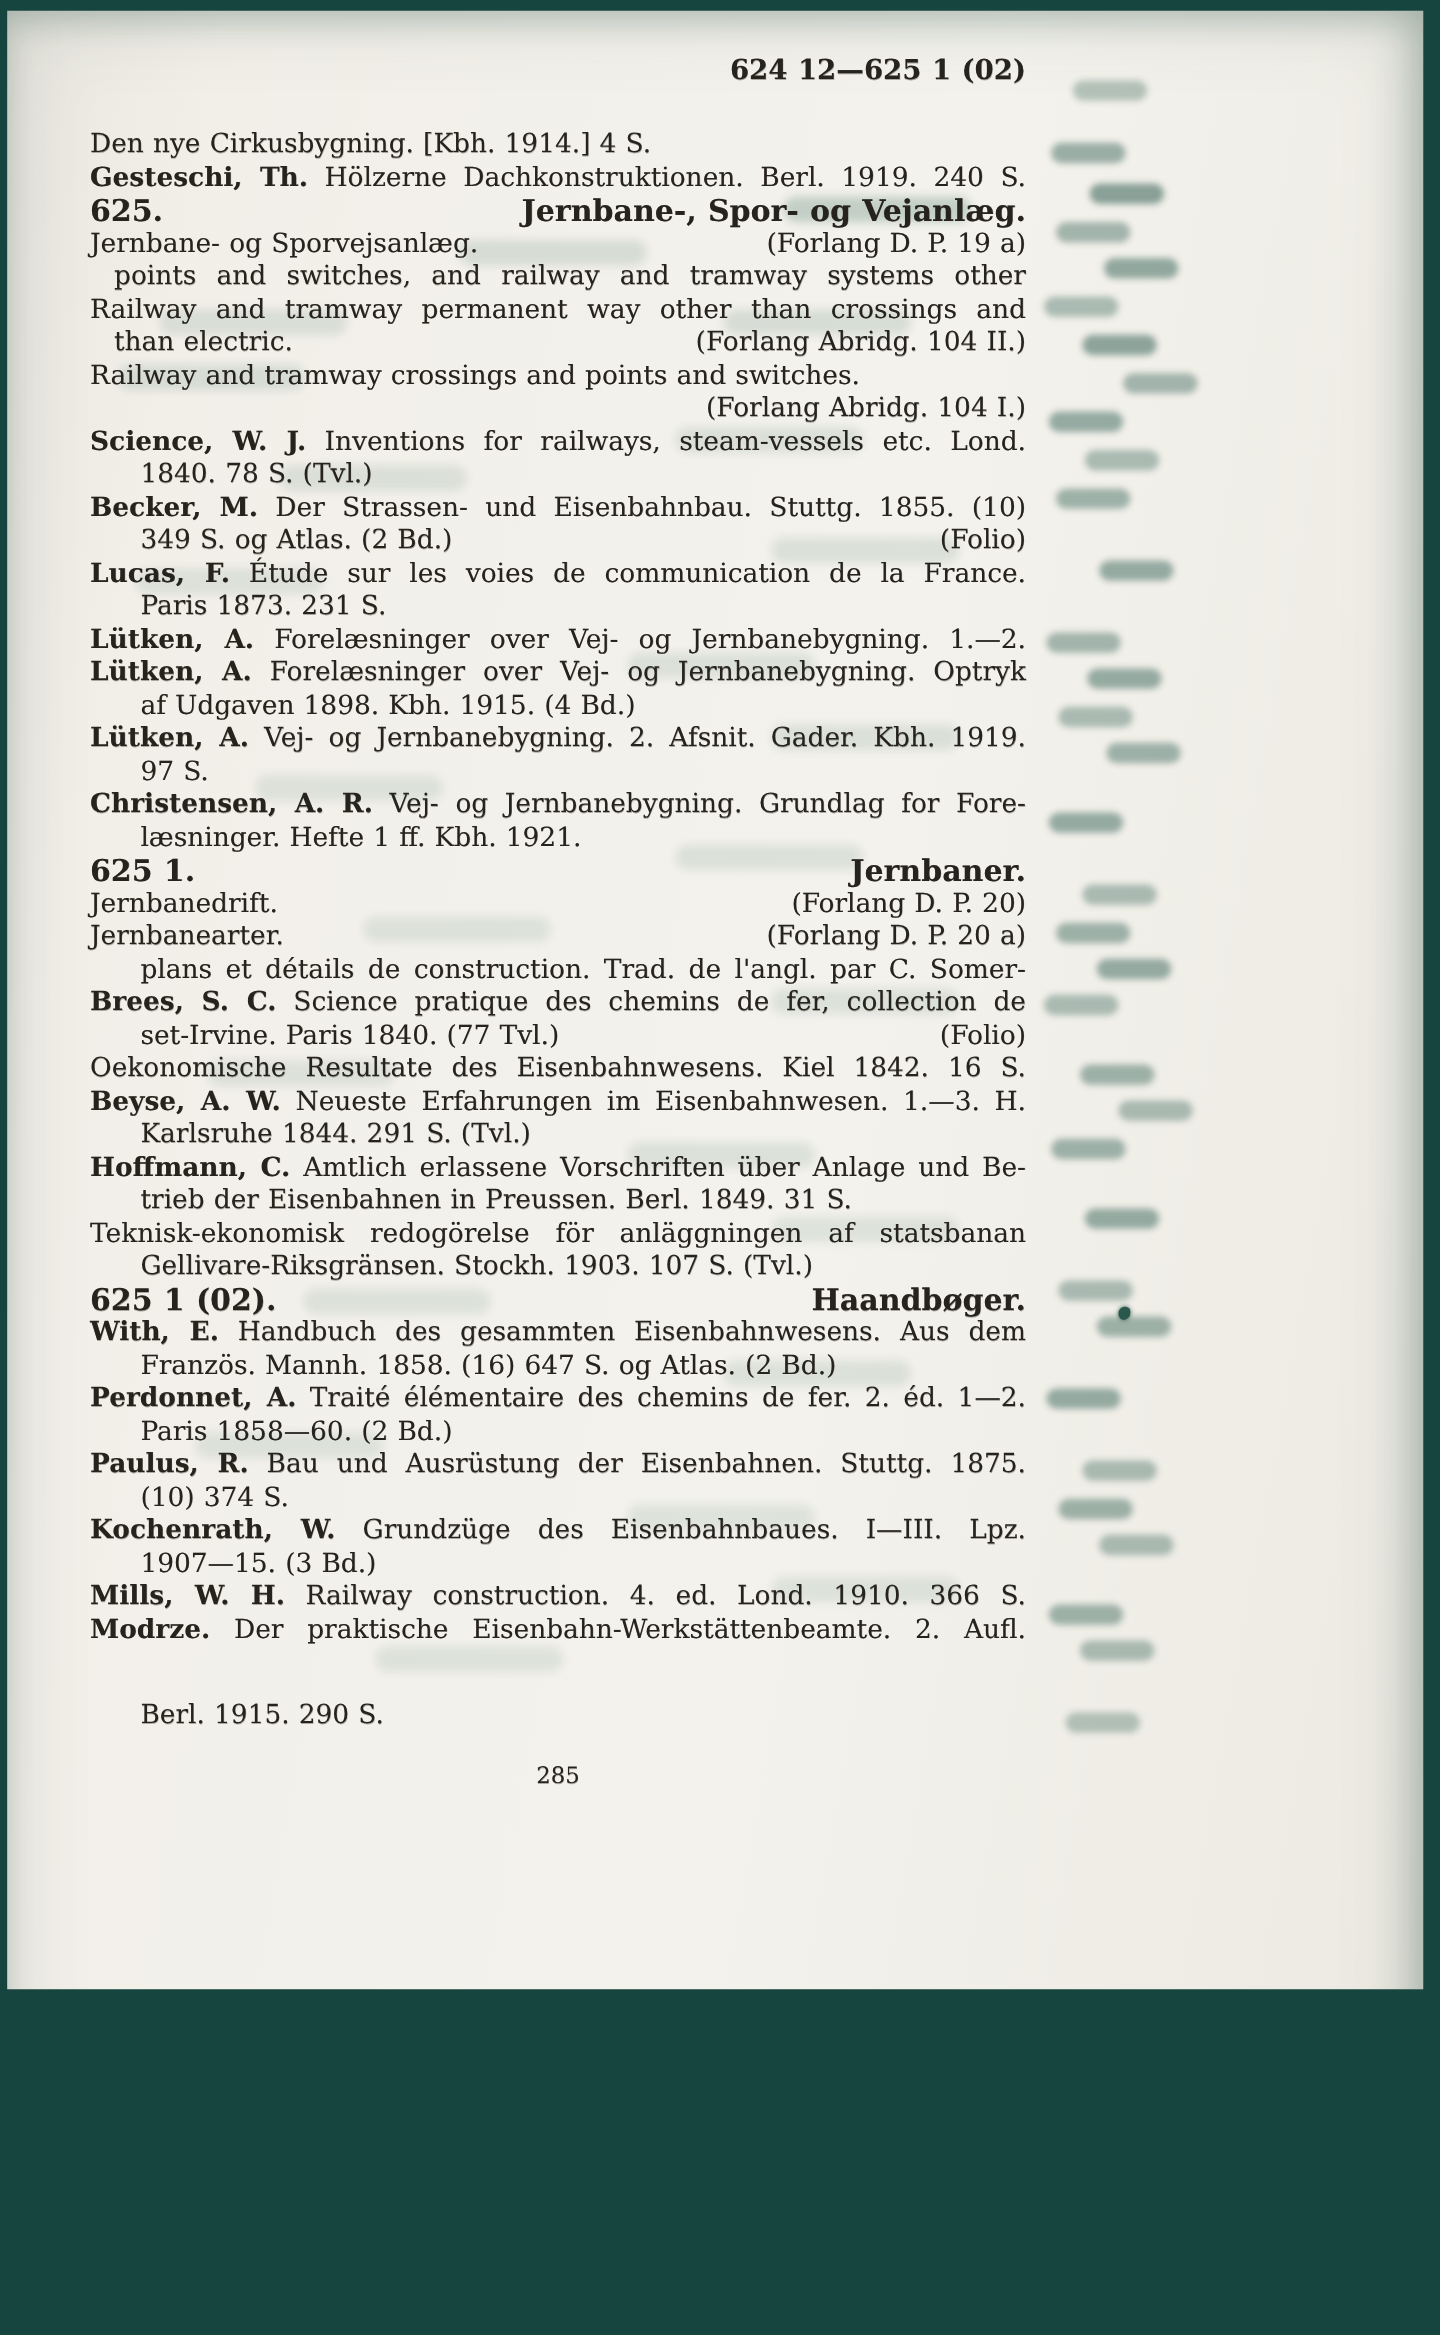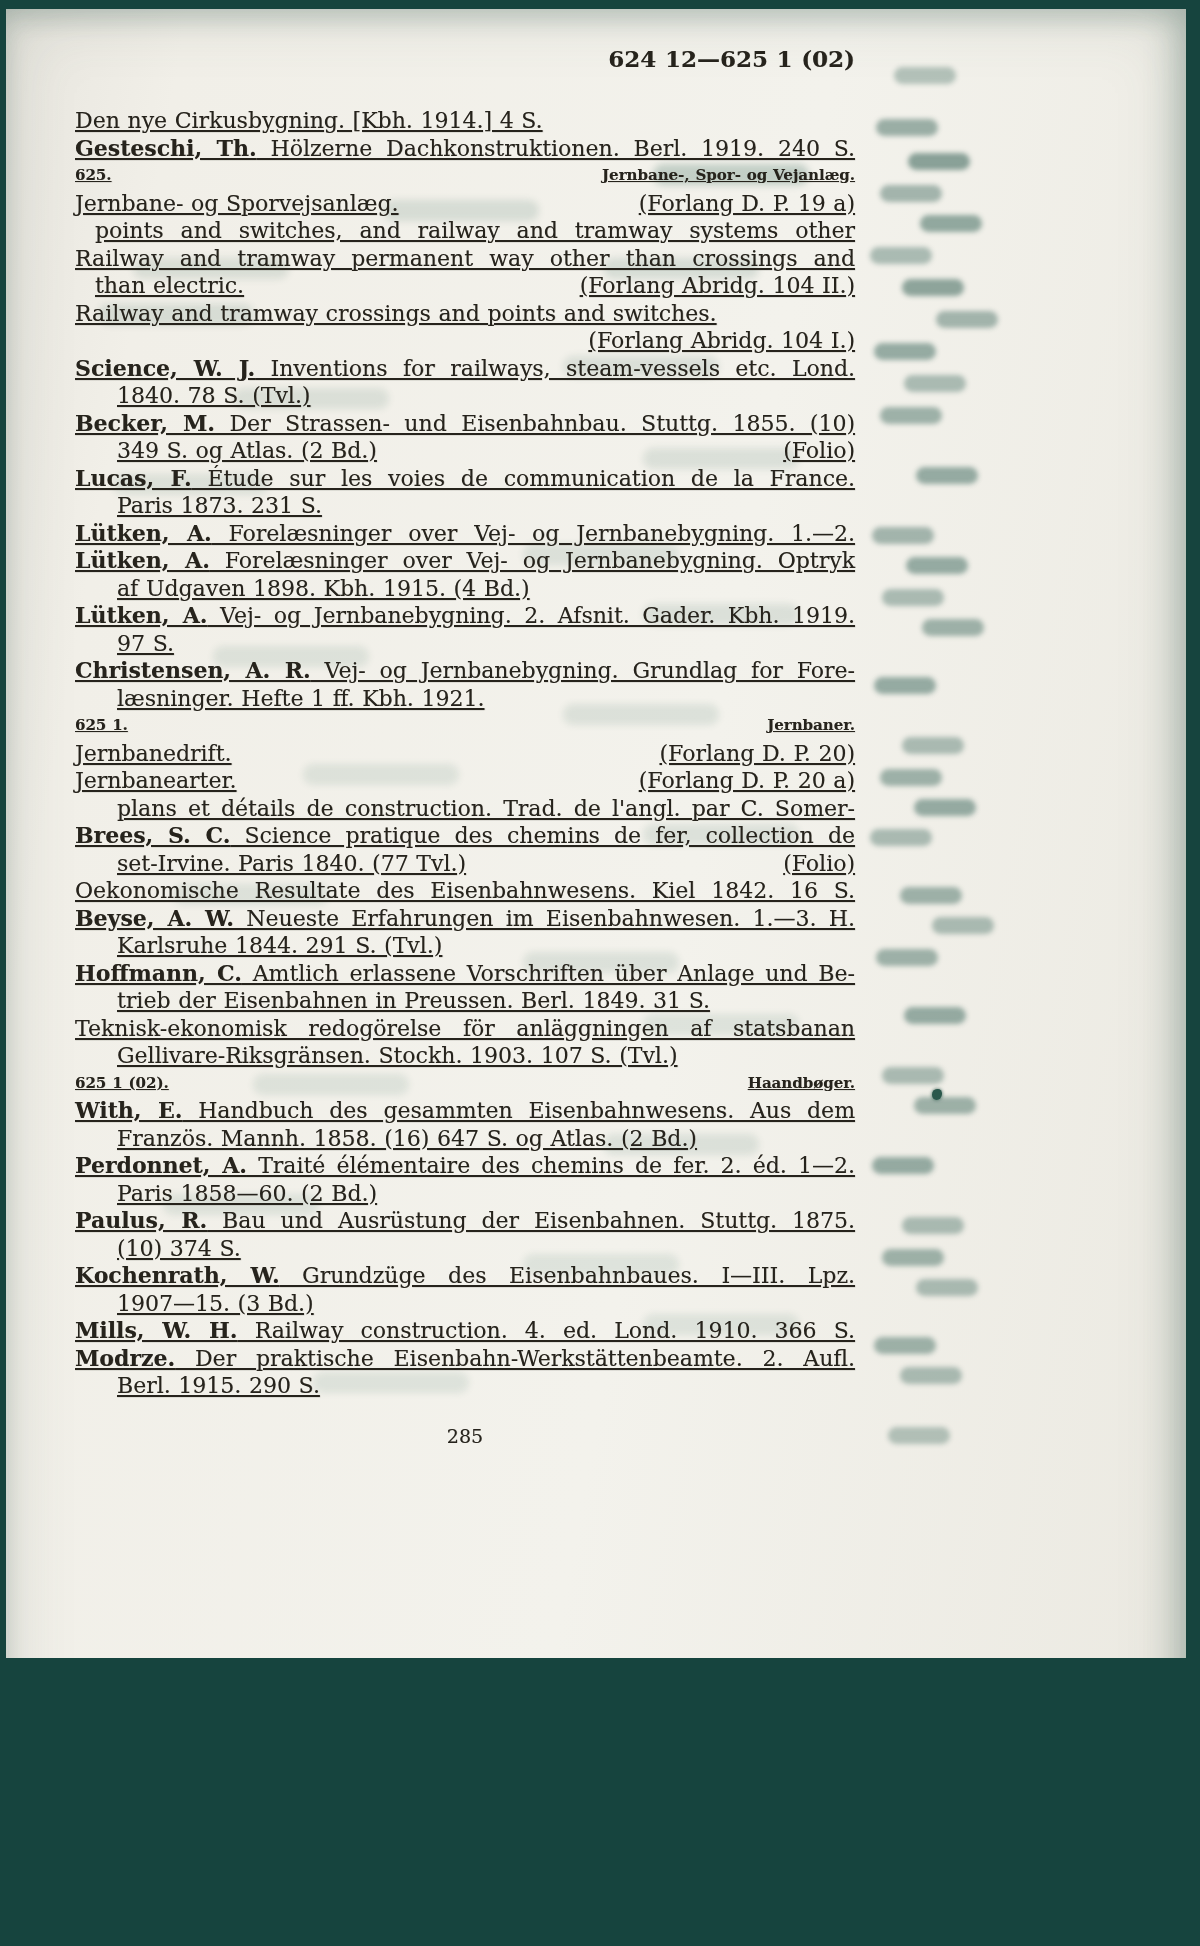--- a/index.html
+++ b/index.html
@@ -46,26 +46,25 @@
   }
   .lines { margin-top: 34px; }
   .line {
     display: flex;
     justify-content: center;
     align-items: baseline;
     width: 100%;
     box-sizing: border-box;
     line-height: 27.5px;
     font-size: 22px;
-    text-decoration: underline;
   }
   .line .lt { flex: 1 1 auto; display: block; }
   .line .lt.just { text-align: justify; text-align-last: justify; }
   .line .rt { flex: 0 0 auto; padding-left: 14px; }
-  .line.heading { font-size: 15px; }
+  .line.heading { font-size: 25px; }
   .line.heading .lt, .line.heading .rt { font-weight: bold; }
   .line b { font-weight: bold; }
   .pageno {
     margin-top: 22px;
     text-align: center;
     font-size: 19px;
     line-height: 28px;
   }
   
   .bleedA {
@@ -274,20 +273,20 @@
           </div>
           <div class="line" style="padding-left: 42px;">
             <span class="lt">1907—15. (3 Bd.)</span>
           </div>
           <div class="line">
             <span class="lt just"><b>Mills, W. H.</b> Railway construction. 4. ed. Lond. 1910. 366 S.</span>
           </div>
           <div class="line">
             <span class="lt just"><b>Modrze.</b> Der praktische Eisenbahn-Werkstättenbeamte. 2. Aufl.</span>
           </div>
-          <div class="line" style="padding-left: 42px;">
+          <div class="line" style="padding-left: 42px; margin-top: 44px;">
             <span class="lt">Berl. 1915. 290 S.</span>
           </div>
         </div>
       <div class="pageno">285</div>
     </div>
   </div>
 </div>
 
 </body></html>

